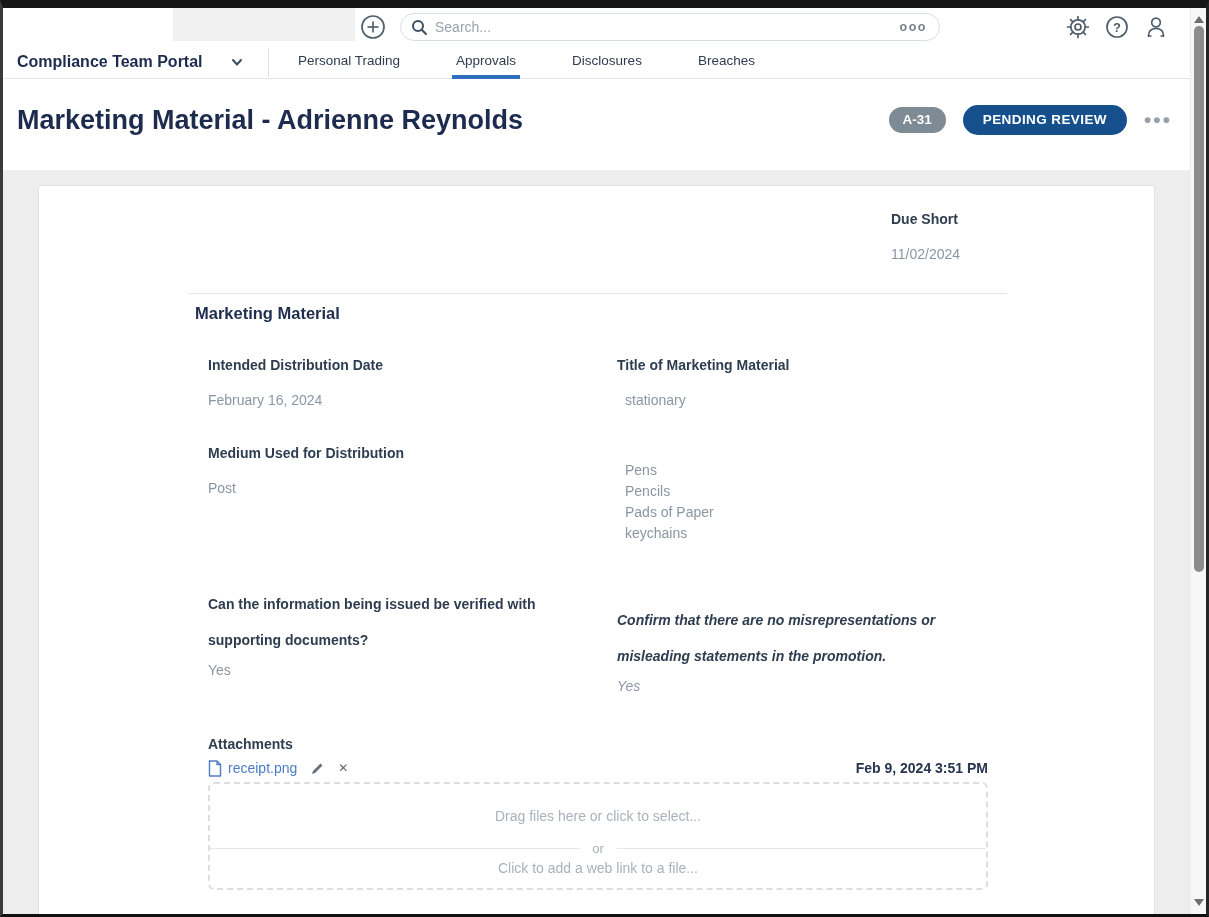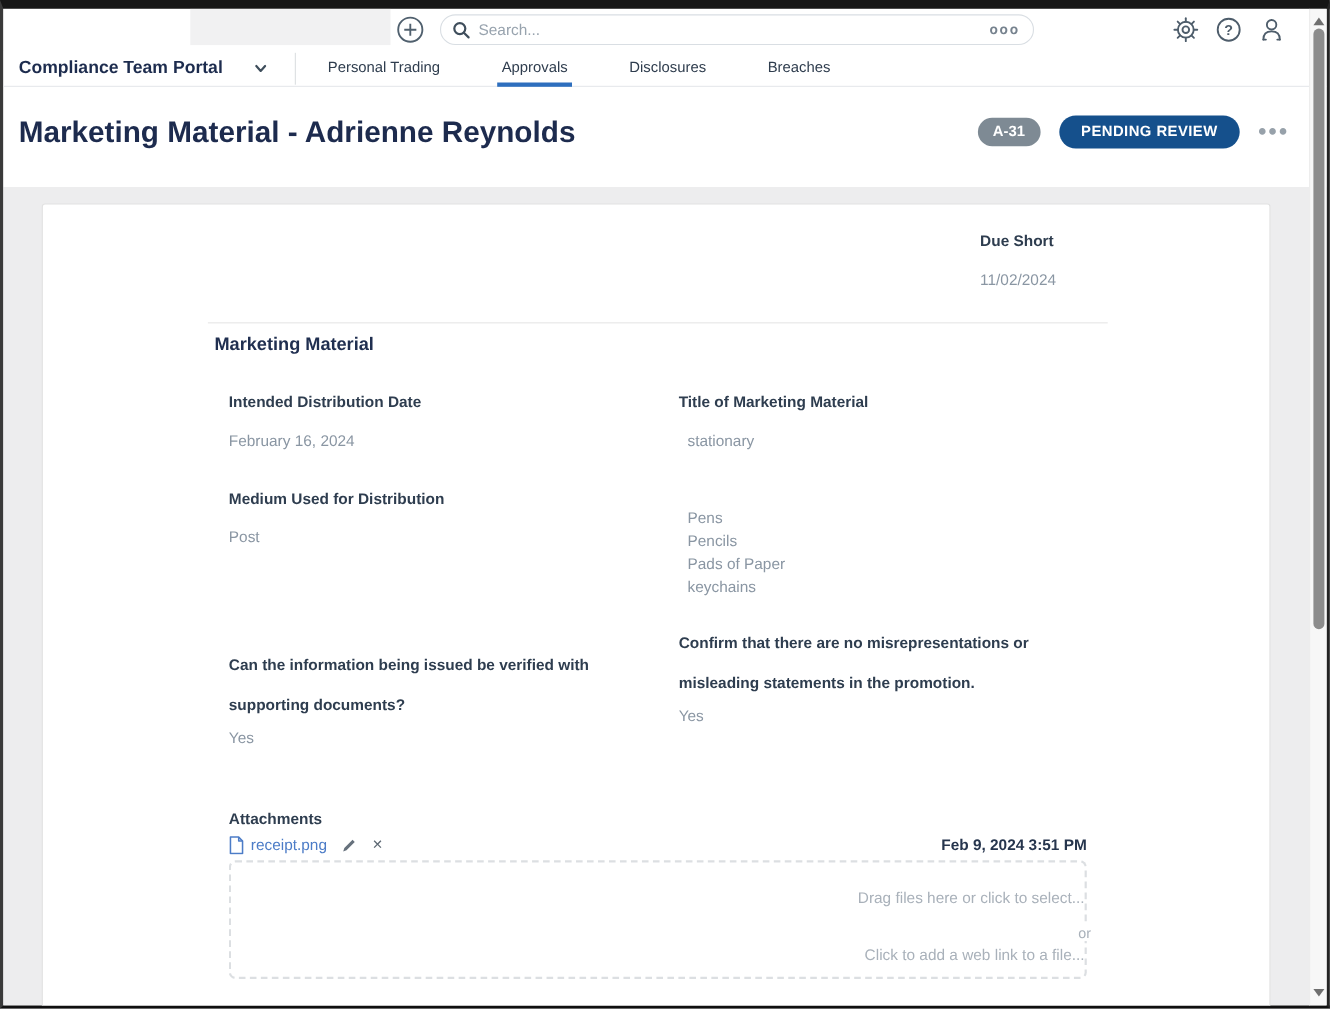--- a/index.html
+++ b/index.html
@@ -89,21 +89,21 @@
   .file-row{
     position:absolute; left:169px; top:571px; width:780px; height:22px;
     display:flex; align-items:center;
   }
   .file-link{ display:flex; align-items:center; gap:6px; color:#4c7cc7; font-size:14px; text-decoration:none; cursor:pointer; }
   .mini-icon{ margin-left:14px; color:#5d6873; font-size:12px; cursor:pointer; line-height:14px; }
   .file-time{ margin-left:auto; font-size:14px; font-weight:bold; color:#26354d; }
 
   .dropzone{
     position:absolute; left:169px; top:596px; width:780px; height:108px;
-    border:2px dashed #dcdfe2; border-radius:6px; display:flex; flex-direction:column;align-items:flex-end;
+    border:2px dashed #dcdfe2; border-radius:6px; display:flex; flex-direction:column;
   }
   .drop-main{ flex:1; display:flex; align-items:center; justify-content:center; cursor:pointer; }
   .drop-text{ color:#a9b1ba; font-size:14px; }
   .or-row{ position:relative; height:0; }
   .or-row .line{ position:absolute; left:0; right:0; top:0; height:1px; background:#e6e8ea; }
   .or-row .or-text{
     position:absolute; left:50%; transform:translate(-50%,-50%); background:#fff;
     padding:0 12px; color:#a9b1ba; font-size:13px;
   }
   .drop-link{ height:40px; display:flex; align-items:center; justify-content:center; cursor:pointer; }
@@ -245,21 +245,21 @@
             <div class="mline">Pads of Paper</div>
             <div class="mline">keychains</div>
           </div>
         </div>
 
         <div class="field field-q" style="left:169px; top:400px;">
           <div class="flabel">Can the information being issued be verified with supporting documents?</div>
           <div class="fvalue">Yes</div>
         </div>
 
-        <div class="field field-q field-q2" style="left:578px; top:380px;">
+        <div class="field field-q field-q2" style="left:578px; top:416px;font-style:italic;">
           <div class="flabel">Confirm that there are no misrepresentations or misleading statements in the promotion.</div>
           <div class="fvalue">Yes</div>
         </div>
 
         <div class="attachments-label flabel">Attachments</div>
 
         <div class="file-row">
           <a class="file-link">
             <span>
               <svg width="14" height="17" viewBox="0 0 14 17">

